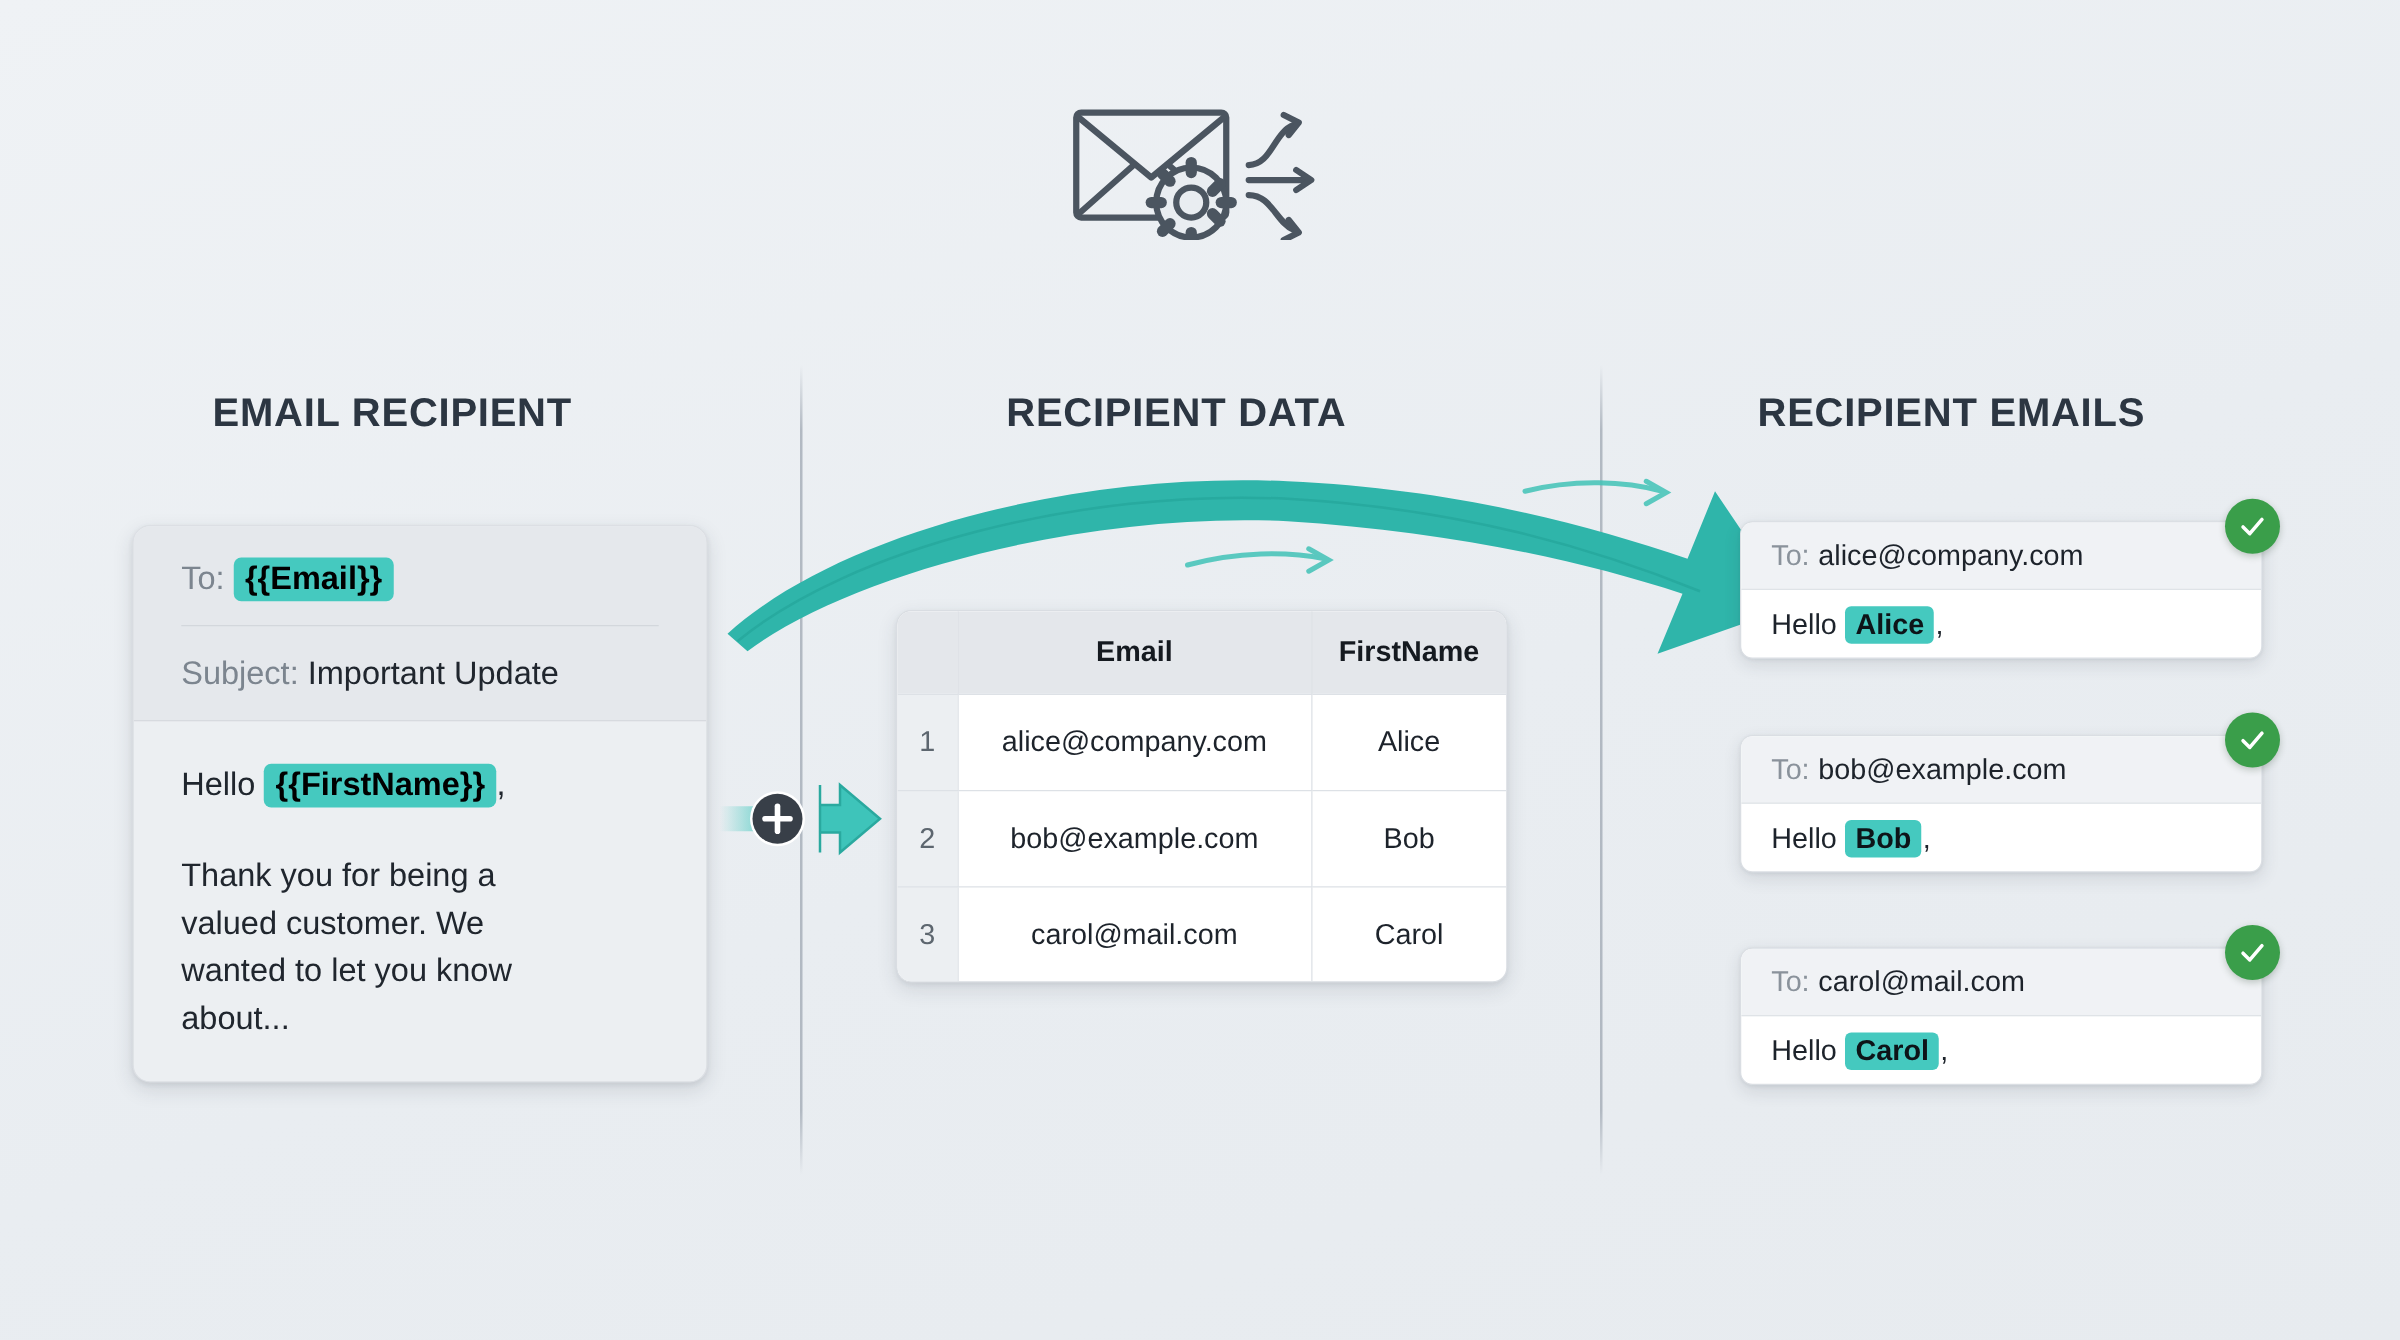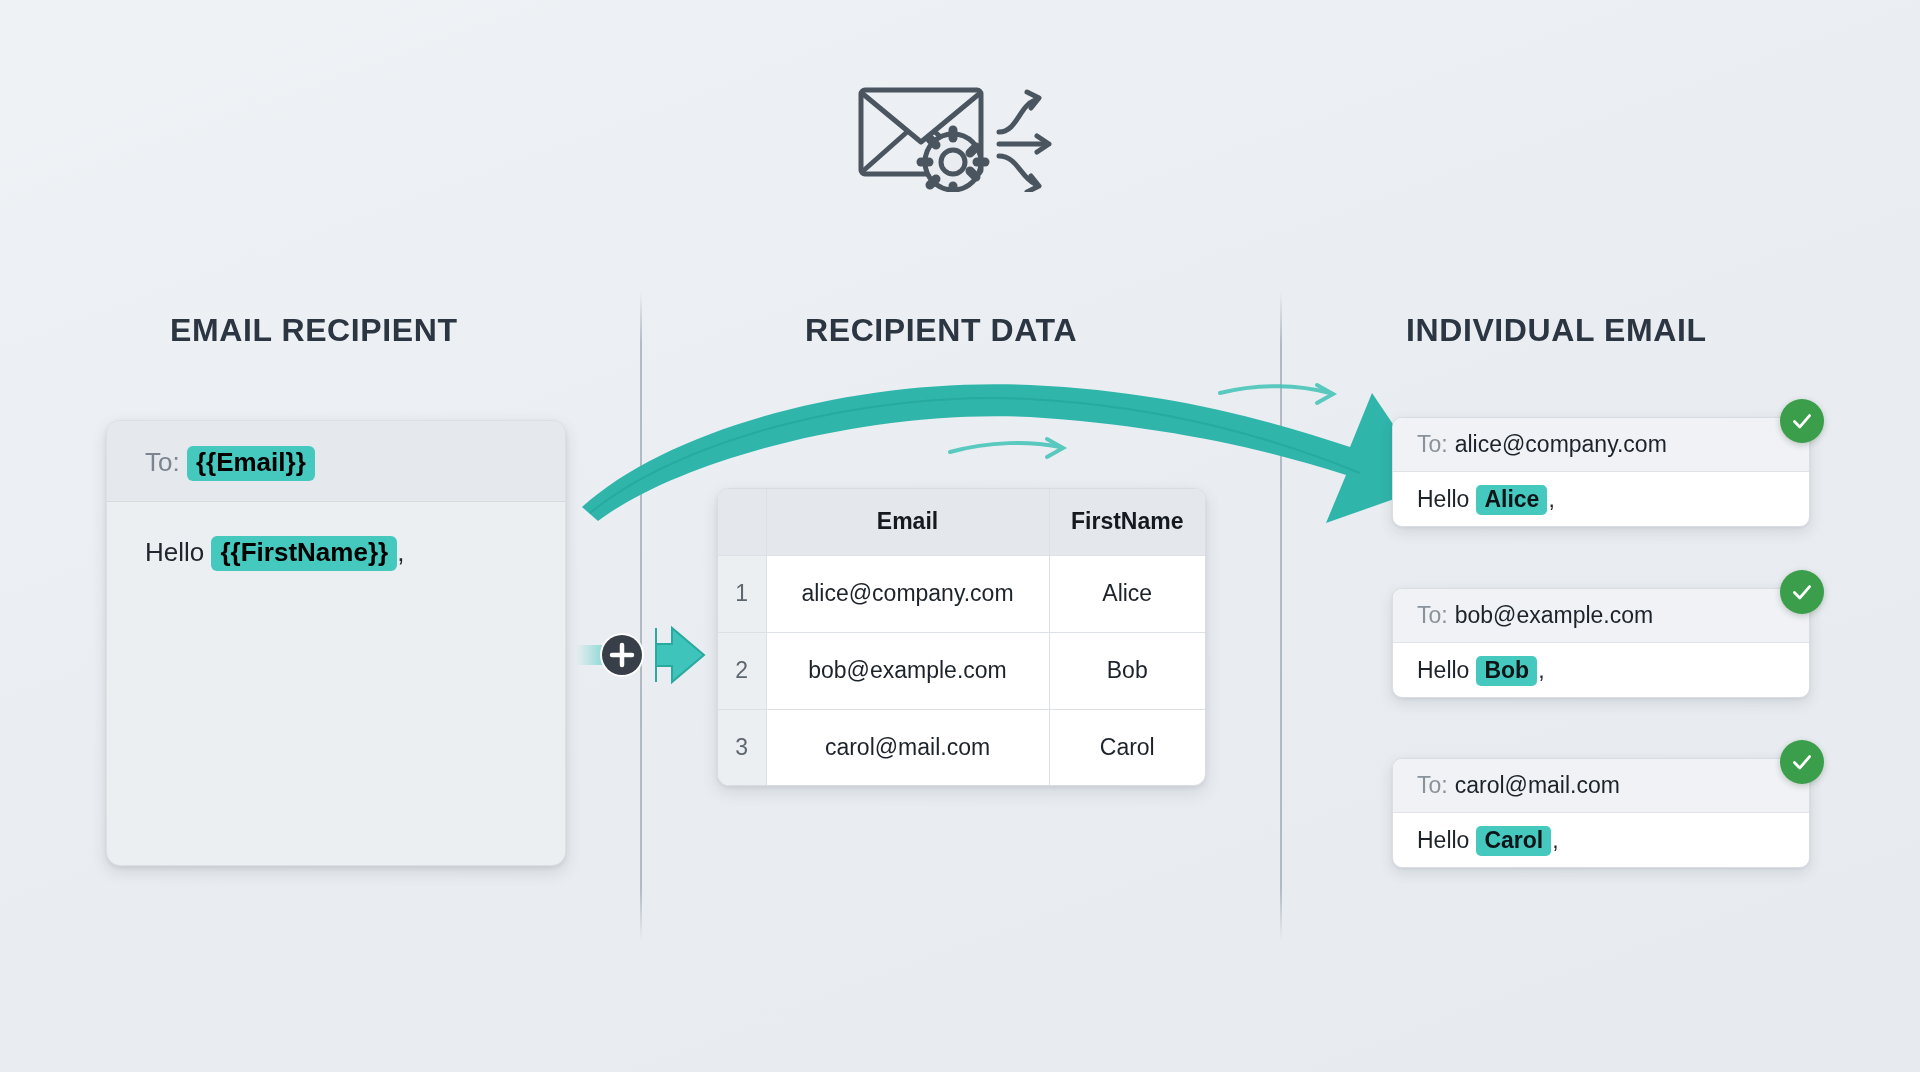--- a/index.html
+++ b/index.html
@@ -261,34 +261,39 @@
       <path d="M144 84 C162 84 166 106 180 112"></path>
       <path d="M176 104 L184 114 L172 120"></path>
     </svg>
   </div>
 
   <div class="divider" id="divider-left"></div>
   <div class="divider" id="divider-right"></div>
 
   <div class="col-title" id="title-template">EMAIL RECIPIENT</div>
   <div class="col-title" id="title-data">RECIPIENT DATA</div>
-  <div class="col-title" id="title-emails">INDIVIDUAL EMAIL</div>
+  <div class="col-title" id="title-emails">RECIPIENT EMAILS</div>
 
   <div id="template-card">
     <div class="tpl-header">
       <div class="tpl-row">
         <span class="tpl-label">To:</span>
         <span class="merge-token">{{Email}}</span>
       </div>
+      <div class="tpl-row">
+        <span class="tpl-label">Subject:</span>
+        <span>Important Update</span>
+      </div>
     </div>
     <div class="tpl-body">
       <div class="tpl-greeting">
         <span>Hello</span>
         <span class="merge-token">{{FirstName}}</span><span>,</span>
       </div>
+      <div class="tpl-paragraph">Thank you for being a valued customer. We wanted to let you know about...</div>
     </div>
   </div>
 
   <div id="connector">
     <svg viewBox="0 0 150 90" width="150" height="90">
       <defs>
         <linearGradient id="tailFade" x1="0" y1="0" x2="1" y2="0">
           <stop offset="0%" stop-color="#45c9bf" stop-opacity="0"></stop>
           <stop offset="100%" stop-color="#45c9bf" stop-opacity="1"></stop>
         </linearGradient>

